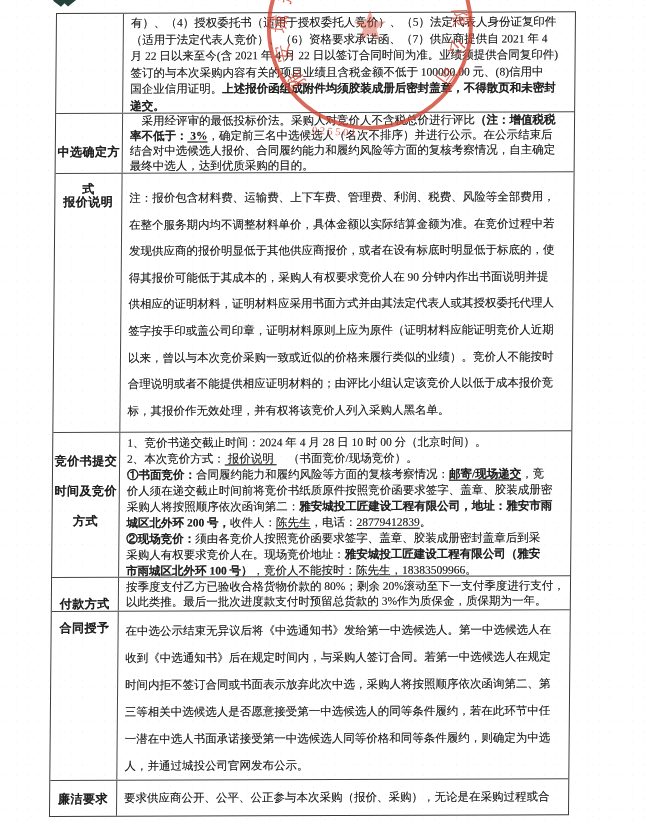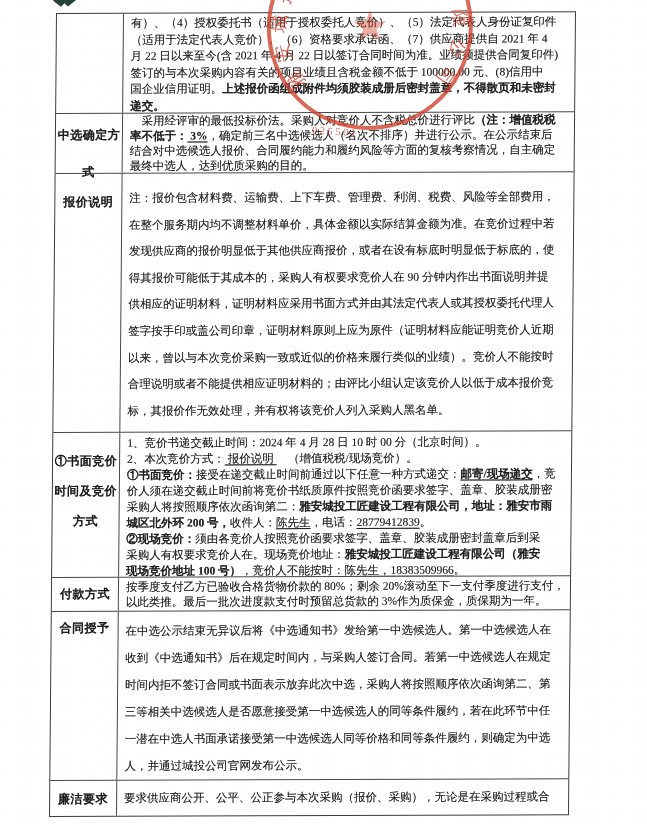--- a/index.html
+++ b/index.html
@@ -40,35 +40,35 @@
   }
   .tline{white-space:nowrap;}
   .b{font-weight:700;}
   .u{text-decoration:underline;text-underline-offset:2px;}
   
   [data-row="attachments-continuation"]{height:100px;}
   [data-row="attachments-continuation"] .tline{line-height:16.5px;}
   [data-row="attachments-continuation"] .ccell{padding-top:1px;}
   [data-row="selection-method"]{height:60px;}
   [data-row="selection-method"] .tline{line-height:15px;}
-  [data-row="selection-method"] .hcell{padding-top:3px;}
+  [data-row="selection-method"] .hcell{padding-top:20px;}
   [data-row="selection-method"] .hline{line-height:37px;}
   [data-row="quote-notes"]{height:260px;}
   [data-row="quote-notes"] .tline{line-height:26.6px;}
   [data-row="quote-notes"] .ccell{padding-top:11px;}
   [data-row="quote-notes"] .hcell{padding-top:21px;}
   [data-row="submission"]{height:145px;}
   [data-row="submission"] .tline{line-height:16px;}
   [data-row="submission"] .ccell{padding-top:2px;}
   [data-row="submission"] .hcell{padding-top:13px;}
   [data-row="submission"] .hline{line-height:30px;}
   [data-row="payment"]{height:34px;}
   [data-row="payment"] .tline{line-height:15.5px;}
   [data-row="payment"] .ccell{padding-top:2px;}
-  [data-row="payment"] .hcell{justify-content:center;}
+  [data-row="payment"] .hcell{justify-content:flex-end;}
   [data-row="award"]{height:170px;}
   [data-row="award"] .tline{line-height:27px;}
   [data-row="award"] .ccell{padding-top:6px;}
   [data-row="award"] .hcell{padding-top:9px;}
   [data-row="integrity"]{height:35px;}
   [data-row="integrity"] .tline{line-height:15px;}
   [data-row="integrity"] .ccell{display:flex;align-items:center;}
   [data-row="integrity"] .hcell{justify-content:center;align-items:center;}
   
   .seal{position:absolute;left:248px;top:-78px;width:244px;height:236px;pointer-events:none;}
@@ -120,34 +120,34 @@
           <div class="tline"><span>得其报价可能低于其成本的，采购人有权要求竞价人在 90 分钟内作出书面说明并提</span></div>
           <div class="tline"><span>供相应的证明材料，证明材料应采用书面方式并由其法定代表人或其授权委托代理人</span></div>
           <div class="tline"><span>签字按手印或盖公司印章，证明材料原则上应为原件（证明材料应能证明竞价人近期</span></div>
           <div class="tline"><span>以来，曾以与本次竞价采购一致或近似的价格来履行类似的业绩）。竞价人不能按时</span></div>
           <div class="tline"><span>合理说明或者不能提供相应证明材料的；由评比小组认定该竞价人以低于成本报价竞</span></div>
           <div class="tline"><span>标，其报价作无效处理，并有权将该竞价人列入采购人黑名单。</span></div>
         </div>
       </div>
       <div class="row" data-row="submission">
         <div class="hcell">
-          <div class="hline">①书面竞价</div>
+          <div class="hline">竞价书提交</div>
           <div class="hline">时间及竞价</div>
           <div class="hline">方式</div>
         </div>
         <div class="ccell">
           <div class="tline"><span>1、竞价书递交截止时间：2024 年 4 月 28 日 10 时 00 分（北京时间）。</span></div>
-          <div class="tline"><span>2、本次竞价方式：</span><span class="u"> 报价说明 </span><span>　（增值税税/现场竞价）。</span></div>
-          <div class="tline"><span class="b">①书面竞价：</span><span>接受在递交截止时间前通过以下任意一种方式递交：</span><span class="b u">邮寄/现场递交</span><span>，竞</span></div>
+          <div class="tline"><span>2、本次竞价方式：</span><span class="u"> 报价说明 </span><span>　（书面竞价/现场竞价）。</span></div>
+          <div class="tline"><span class="b">①书面竞价：</span><span>合同履约能力和履约风险等方面的复核考察情况：</span><span class="b u">邮寄/现场递交</span><span>，竞</span></div>
           <div class="tline"><span>价人须在递交截止时间前将竞价书纸质原件按照竞价函要求签字、盖章、胶装成册密</span></div>
           <div class="tline"><span>采购人将按照顺序依次函询第二：</span><span class="b">雅安城投工匠建设工程有限公司，地址：雅安市雨</span></div>
           <div class="tline"><span class="b">城区北外环 200 号，</span><span>收件人：</span><span class="u">陈先生</span><span>，电话：</span><span class="u">28779412839</span><span>。</span></div>
           <div class="tline"><span class="b">②现场竞价：</span><span>须由各竞价人按照竞价函要求签字、盖章、胶装成册密封盖章后到采</span></div>
           <div class="tline"><span>采购人有权要求竞价人在。现场竞价地址：</span><span class="b">雅安城投工匠建设工程有限公司（雅安</span></div>
-          <div class="tline"><span class="b">现场竞价地址 100 号）</span><span>，竞价人不能按时：</span><span class="u">陈先生，18383509966</span><span>。</span></div>
+          <div class="tline"><span class="b">市雨城区北外环 100 号）</span><span>，竞价人不能按时：</span><span class="u">陈先生，18383509966</span><span>。</span></div>
         </div>
       </div>
       <div class="row" data-row="payment">
         <div class="hcell">
           <div class="hline">付款方式</div>
         </div>
         <div class="ccell">
           <div class="tline"><span>按季度支付乙方已验收合格货物价款的 80%；剩余 20%滚动至下一支付季度进行支付，</span></div>
           <div class="tline"><span>以此类推。最后一批次进度款支付时预留总货款的 3%作为质保金，质保期为一年。</span></div>
         </div>

